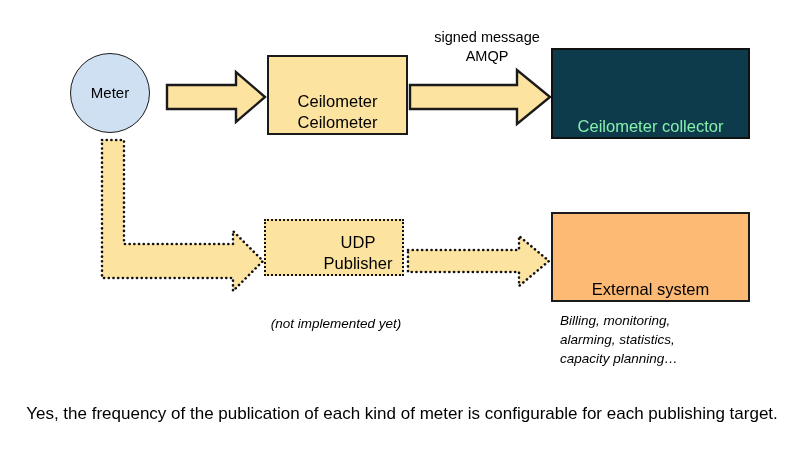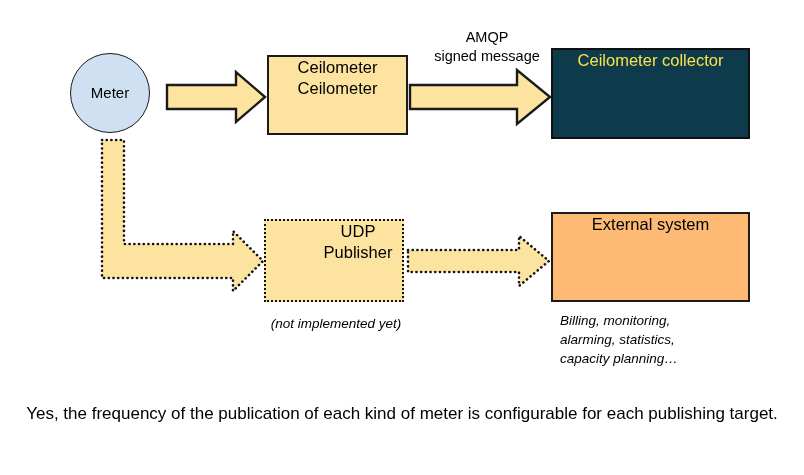--- a/index.html
+++ b/index.html
@@ -37,42 +37,42 @@
     justify-content: center;
     font-size: 15px;
     line-height: 1.15;
     text-align: center;
   }
 
   
   .node-box {
     box-sizing: border-box;
     display: flex;
-    align-items: flex-start;
+    align-items: flex-end;
     justify-content: center;
     text-align: center;
     font-size: 16.5px;
     line-height: 1.28;
   }
   .node-rpc {
     left: 267px; top: 55px;
     width: 141px; height: 80px;
     background: #fce3a0;
     border: 2.2px solid #1a1a1a;
   }
   .node-collector {
     left: 551px; top: 48px;
     width: 199px; height: 91px;
     background: #0d3b4c;
     border: 2.2px solid #111111;
-    color: #fde047;
+    color: #86efac;
   }
   .node-udp {
     left: 264px; top: 219px;
-    width: 140px; height: 83px;
+    width: 140px; height: 57px;
     background: #fce3a0;
     border: 2.4px dotted #111111;
     padding-left: 48px;
   }
   .node-external {
     left: 551px; top: 212px;
     width: 199px; height: 90px;
     background: #fdba74;
     border: 2.2px solid #1a1a1a;
   }
@@ -166,22 +166,22 @@
 
   <div class="abs node-box node-udp">
     <span>UDP Publisher</span>
   </div>
 
   <div class="abs node-box node-external">
     <span>External system</span>
   </div>
 
   <div class="abs edge-label">
+    <div>signed message</div>
     <div>AMQP</div>
-    <div>signed message</div>
   </div>
 
   <div class="abs note note-udp">(not implemented yet)</div>
 
   <div class="abs caption">
     <span>Yes, the frequency of the publication of each kind of meter is configurable for each</span>
     <span>publishing target.</span>
   </div>
 
   <div class="abs note note-external">

